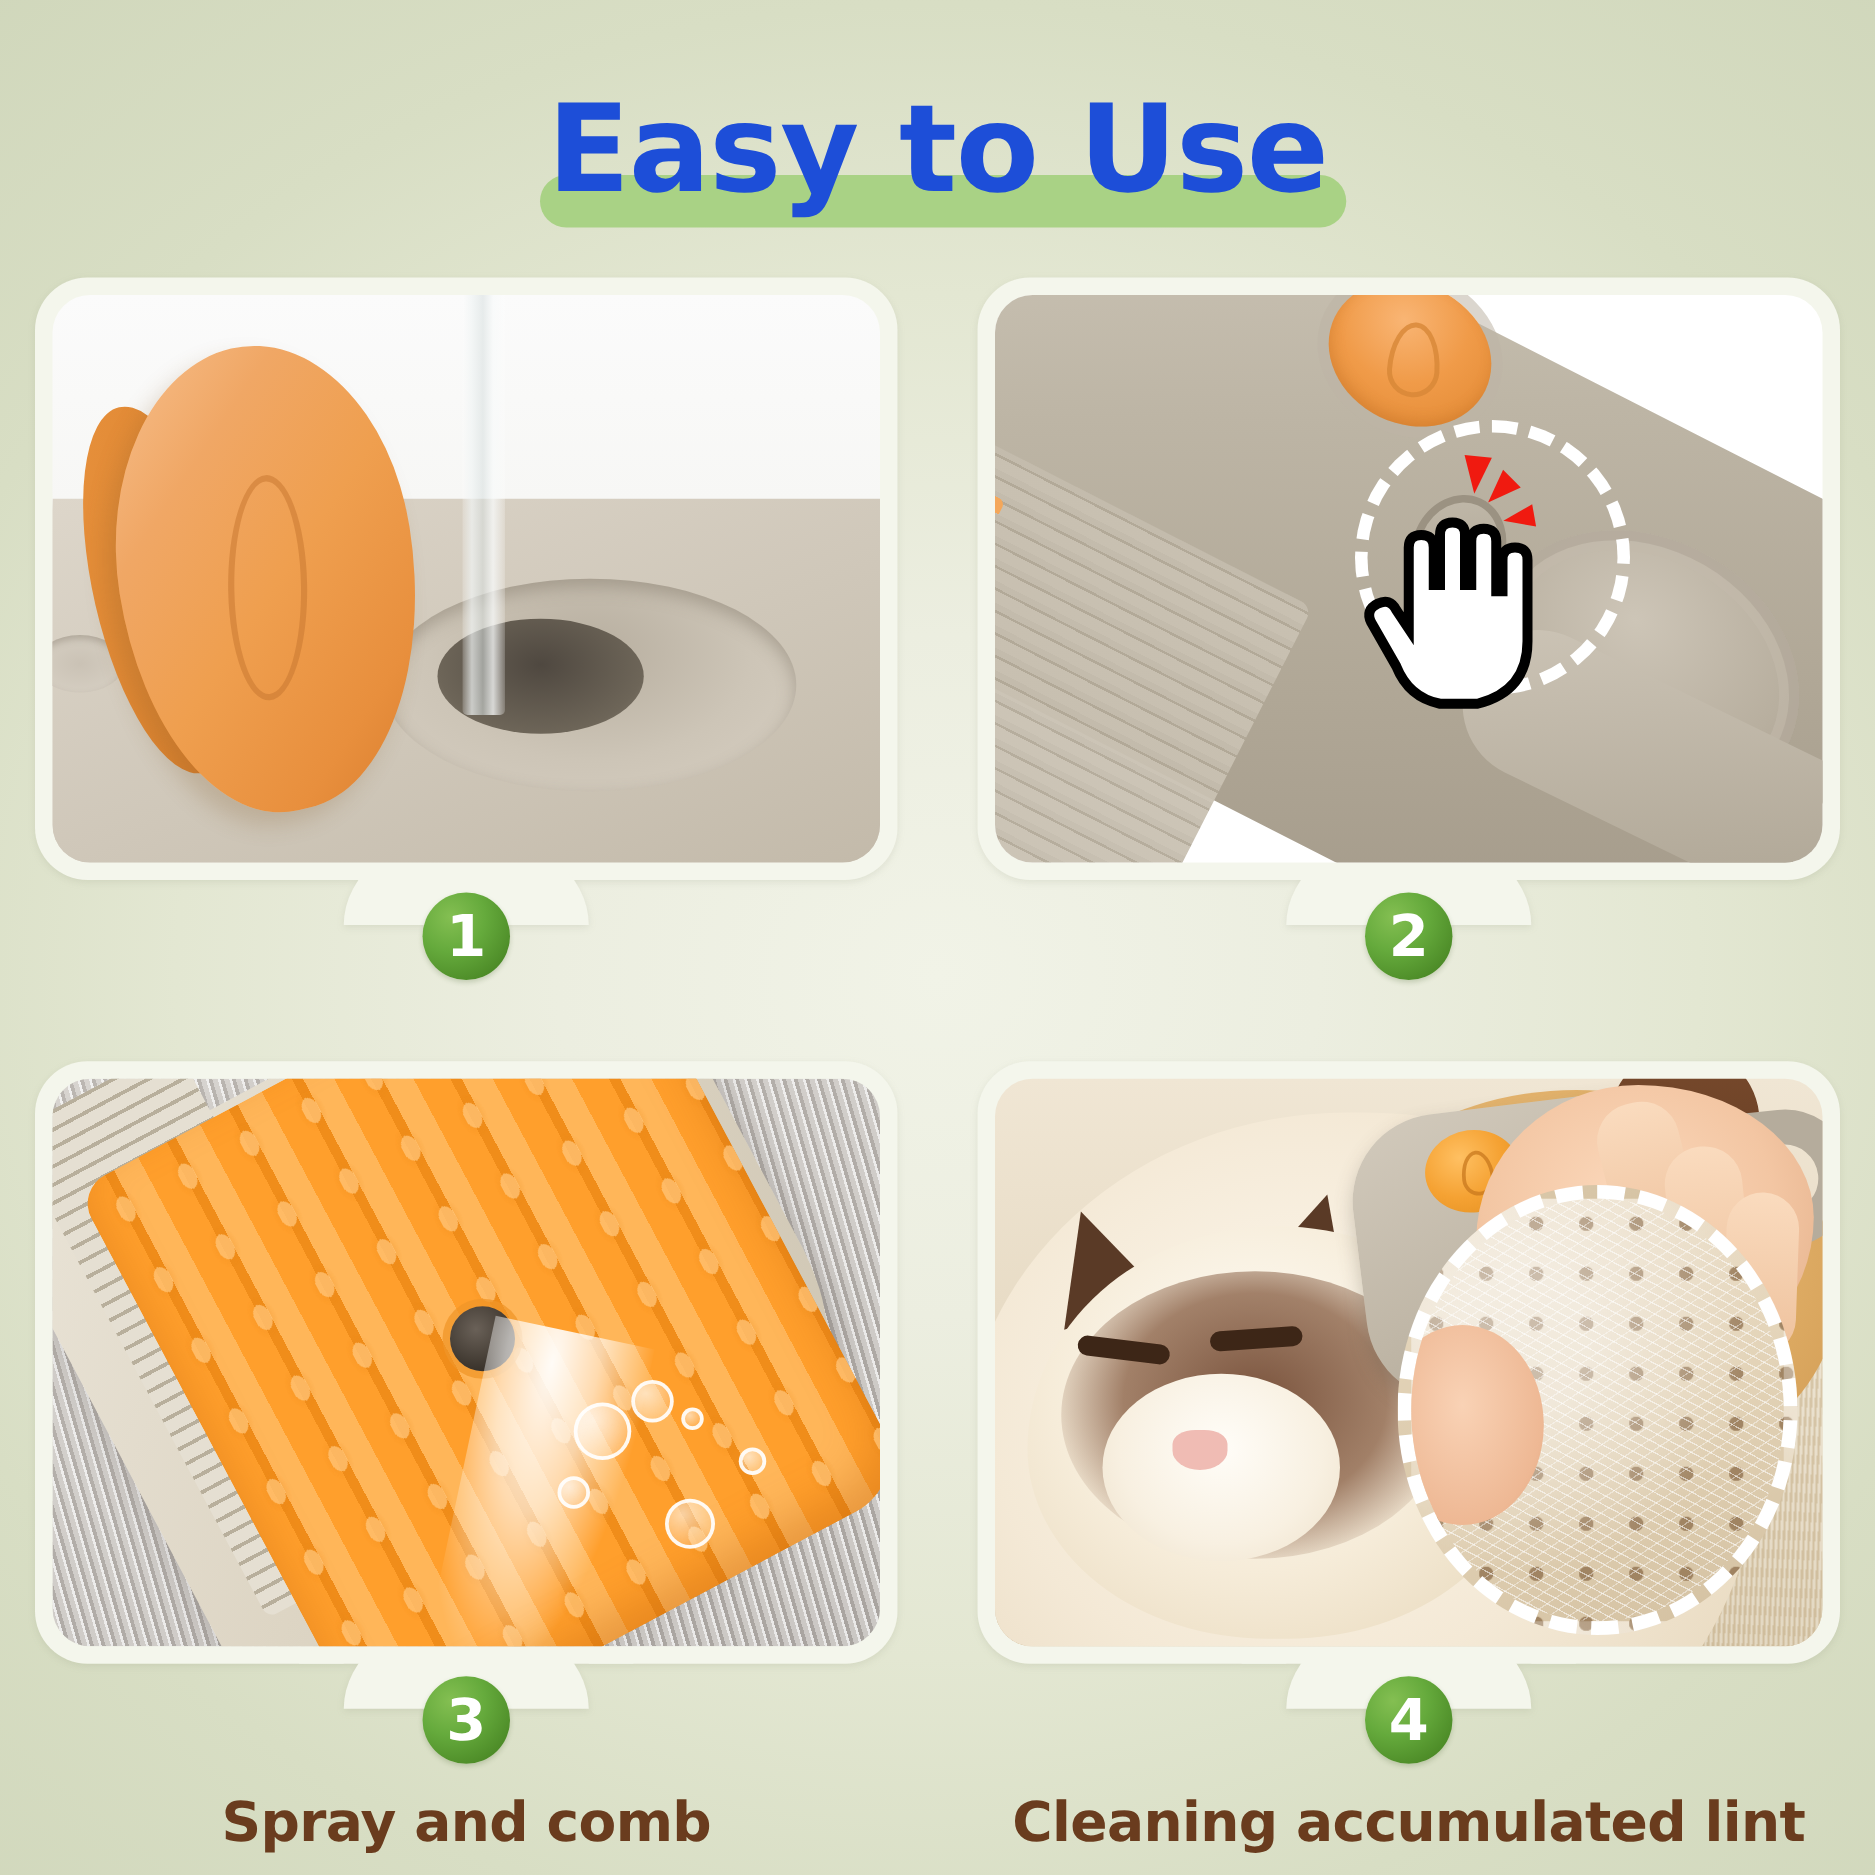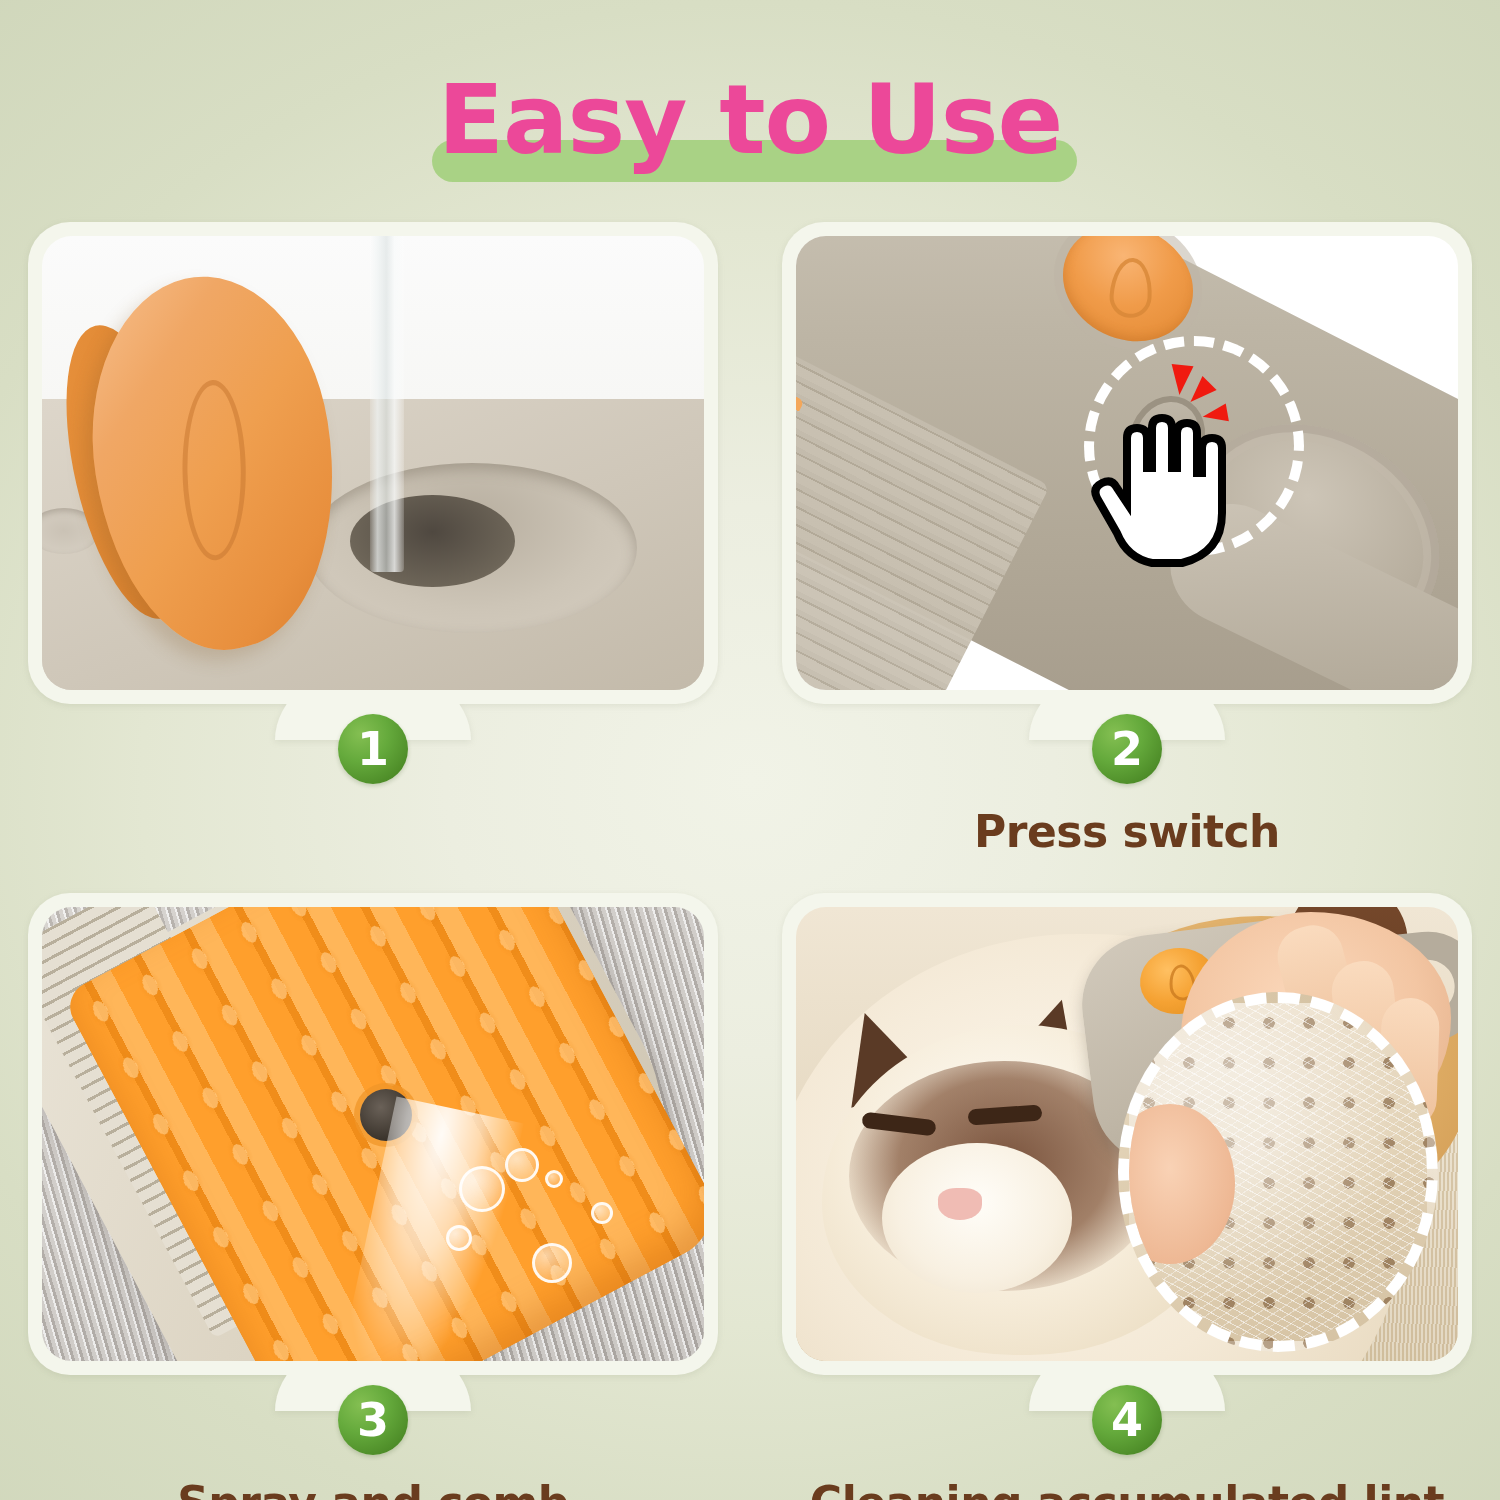--- a/index.html
+++ b/index.html
@@ -42,21 +42,21 @@
     background: #a9d285;
     border-radius: 21px;
     z-index: 1;
   }
   .title-text {
     position: relative;
     z-index: 2;
     font-family: "DejaVu Sans", sans-serif;
     font-size: 97px;
     font-weight: bold;
-    color: #ec4899;
+    color: #1d4ed8;
     letter-spacing: -1px;
     line-height: 1;
     transform: translateY(-4px);
   }
 
   
   .grid {
     position: absolute;
     top: 222px;
     left: 22px;
@@ -564,21 +564,20 @@
           <svg width="150" height="160" viewBox="0 0 30 32">
             <path d="M8 13 L8 5 Q8 3 10 3 Q12 3 12 5 L12 11 L13 11 L13 3 Q13 1 15 1
                      Q17 1 17 3 L17 11 L18 11 L18 4 Q18 2 20 2 Q22 2 22 4 L22 12 L23 12
                      L23 7 Q23 5 25 5 Q27 5 27 7 L27 20 Q27 28 19 30 L13 30
                      Q8 29 6 24 L2 17 Q1 15 3 14 Q5 13 6 15 L8 18 Z" fill="#ffffff" stroke="#000000" stroke-width="1.6" stroke-linejoin="miter"></path>
           </svg>
         </div>
       </div>
     </div>
     <div class="badge">2</div>
-    <div class="caption">Press switch</div>
   </div>
 
   <div class="step">
     <div class="frame">
       <div class="notch"></div>
       <div class="photo p3">
         <div class="brushhead"></div>
         <div class="combrows"></div>
         <div class="bristles"></div>
         <div class="bristle-dots"></div>

